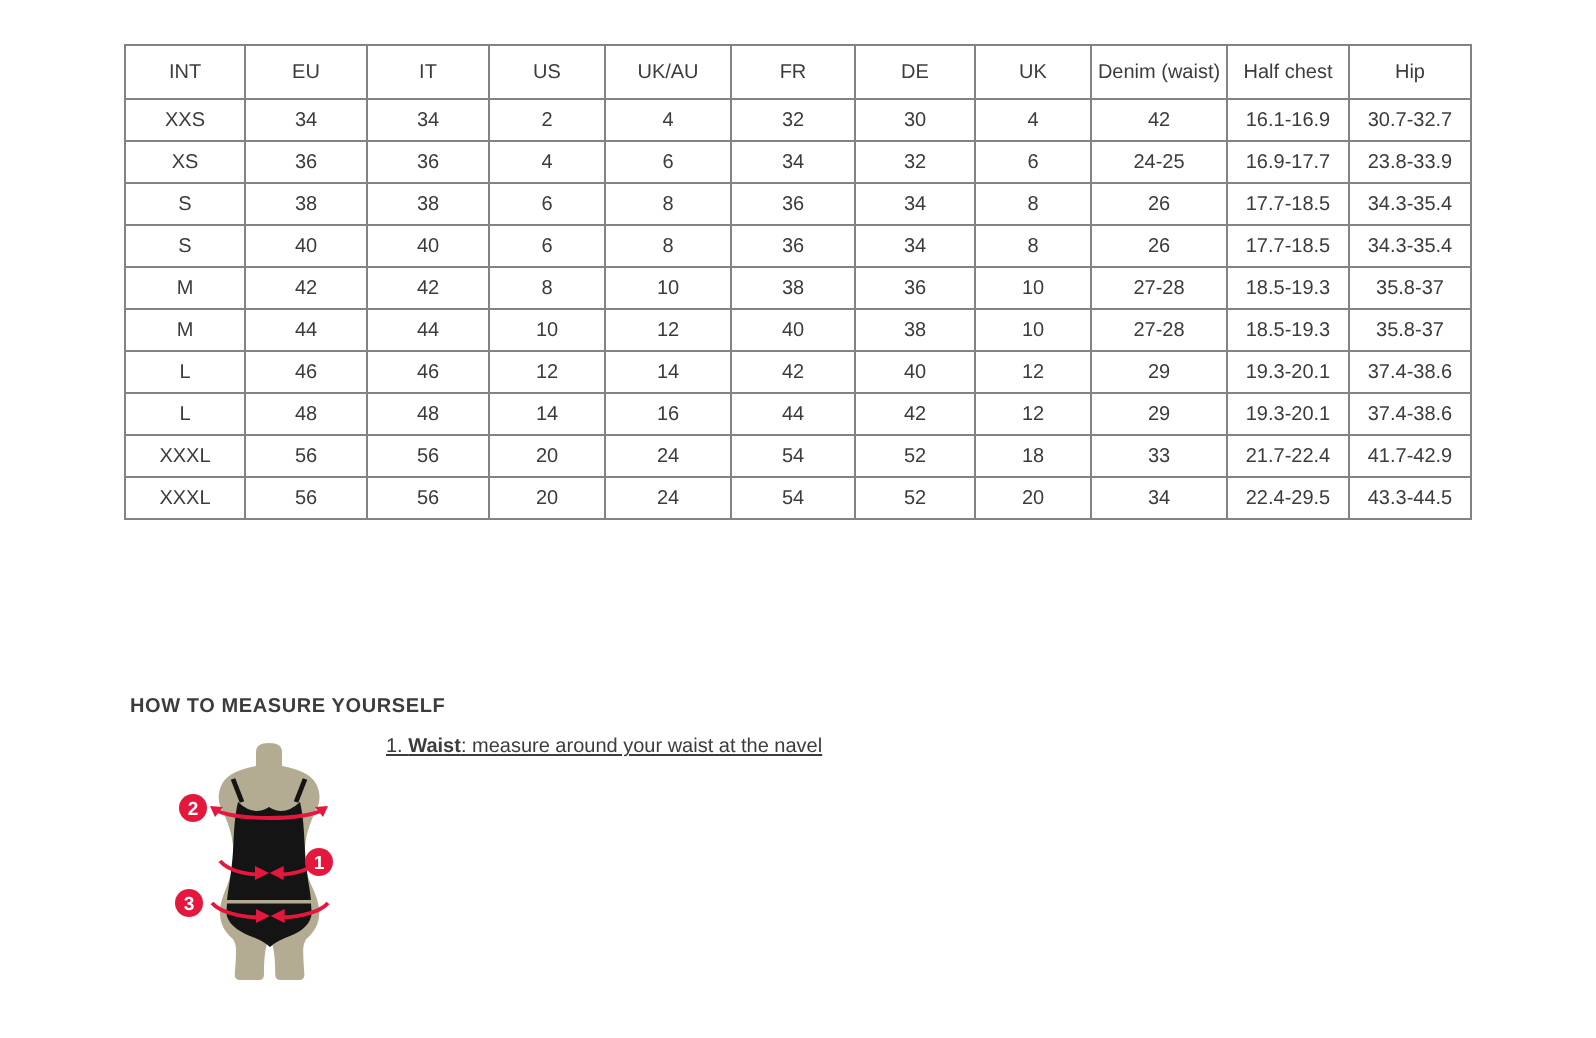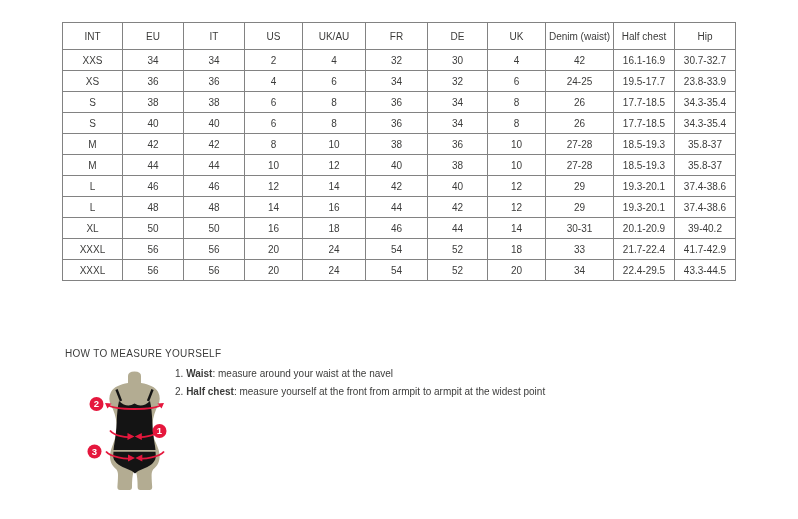--- a/index.html
+++ b/index.html
@@ -25,26 +25,26 @@
   }
   table.size-table thead th{height:26px;}
   table.size-table tbody td{height:20px;}
   col.c0{width:60px} col.c1{width:61px} col.c2{width:61px} col.c3{width:58px}
   col.c4{width:63px} col.c5{width:62px} col.c6{width:60px} col.c7{width:58px}
   col.c8{width:68px} col.c9{width:61px} col.c10{width:61px}
 
   
   .measure-heading{
     position:absolute;left:65px;top:348px;
-    font-size:10px;font-weight:normal;letter-spacing:.3px;color:#3c3c3b;
+    font-size:10px;font-weight:bold;letter-spacing:.3px;color:#3c3c3b;
   }
   .figure-wrap{position:absolute;left:82px;top:370px;width:105px;height:132px;}
   ol.instructions{
-    position:absolute;left:175px;top:365px;margin:0;padding:0;
-    list-style:none;font-size:10px;color:#3c3c3b;
+    position:absolute;left:193px;top:365px;margin:0;padding:0;
+    list-style:none;font-size:10px;color:#3c3c3b;text-decoration:underline;
   }
   ol.instructions li{line-height:17.6px;white-space:nowrap;}
   ol.instructions b{font-weight:bold;}
 </style>
 </head>
 <body>
 
 <div class="page">
 
   <table class="size-table">
@@ -93,21 +93,21 @@
         <tr>
           <td>XS</td>
           <td>36</td>
           <td>36</td>
           <td>4</td>
           <td>6</td>
           <td>34</td>
           <td>32</td>
           <td>6</td>
           <td>24-25</td>
-          <td>19.5-17.7</td>
+          <td>16.9-17.7</td>
           <td>23.8-33.9</td>
         </tr>
         <tr>
           <td>S</td>
           <td>38</td>
           <td>38</td>
           <td>6</td>
           <td>8</td>
           <td>36</td>
           <td>34</td>
@@ -173,33 +173,20 @@
           <td>48</td>
           <td>48</td>
           <td>14</td>
           <td>16</td>
           <td>44</td>
           <td>42</td>
           <td>12</td>
           <td>29</td>
           <td>19.3-20.1</td>
           <td>37.4-38.6</td>
-        </tr>
-        <tr>
-          <td>XL</td>
-          <td>50</td>
-          <td>50</td>
-          <td>16</td>
-          <td>18</td>
-          <td>46</td>
-          <td>44</td>
-          <td>14</td>
-          <td>30-31</td>
-          <td>20.1-20.9</td>
-          <td>39-40.2</td>
         </tr>
         <tr>
           <td>XXXL</td>
           <td>56</td>
           <td>56</td>
           <td>20</td>
           <td>24</td>
           <td>54</td>
           <td>52</td>
           <td>18</td>
@@ -305,16 +292,15 @@
       </g>
       <g>
         <circle cx="12.5" cy="81.5" r="7" fill="#e5173d"></circle>
         <text x="12.5" y="84.9" text-anchor="middle" font-size="9.5" font-weight="bold" fill="#ffffff" font-family="Liberation Sans, sans-serif">3</text>
       </g>
     </svg>
   </div>
 
   <ol class="instructions" id="instructions">
       <li><span>1. </span><b>Waist</b><span>: measure around your waist at the navel</span></li>
-      <li><span>2. </span><b>Half chest</b><span>: measure yourself at the front from armpit to armpit at the widest point</span></li>
     </ol>
 
 </div>
 
 </body></html>

